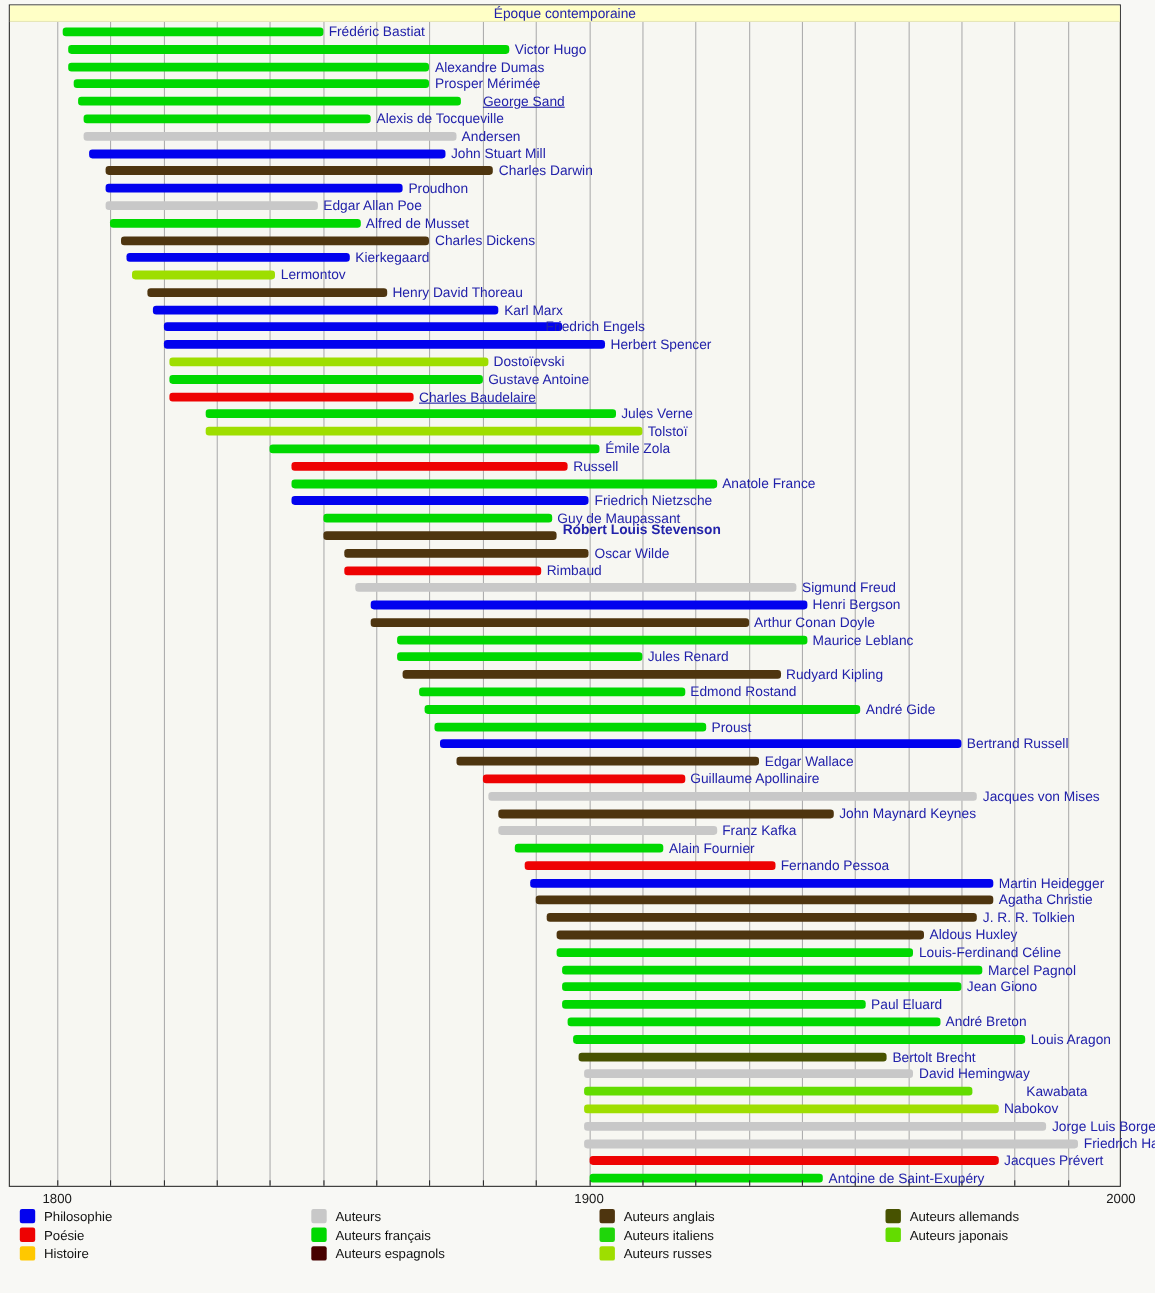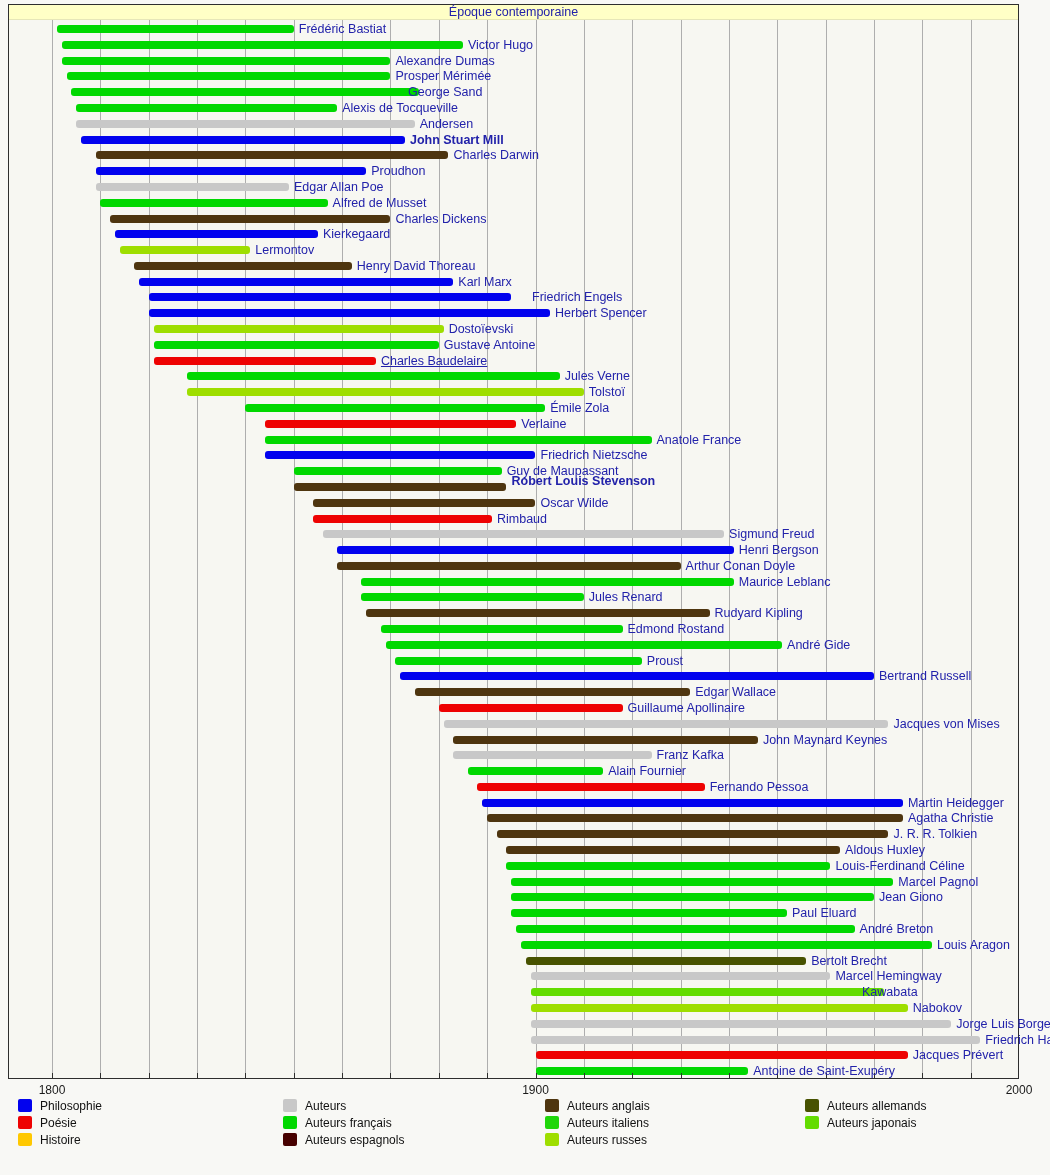--- a/index.html
+++ b/index.html
@@ -123,63 +123,63 @@
     </div>
 <div class="bar" style="left: 56.835px; top: 25.094px; width: 236.915px; background: rgb(0, 216, 0);"></div>
     <div class="bar-label" style="left: 298.75px; top: 22.094px;">Frédéric Bastiat</div>
     <div class="bar" style="left: 61.67px; top: 40.8821px; width: 401.305px; background: rgb(0, 216, 0);"></div>
     <div class="bar-label" style="left: 467.975px; top: 37.8821px; text-align: right;">Victor Hugo</div>
     <div class="bar" style="left: 61.67px; top: 56.6701px; width: 328.78px; background: rgb(0, 216, 0);"></div>
     <div class="bar-label" style="left: 395.45px; top: 53.6701px;">Alexandre Dumas</div>
     <div class="bar" style="left: 66.505px; top: 72.4582px; width: 323.945px; background: rgb(0, 216, 0);"></div>
     <div class="bar-label" style="left: 395.45px; top: 69.4582px;">Prosper Mérimée</div>
     <div class="bar" style="left: 71.34px; top: 88.2463px; width: 348.12px; background: rgb(0, 216, 0);"></div>
-    <div class="bar-label" style="left: 408px; top: 85.2463px;">George Sand</div>
+    <div class="bar-label" style="left: 439px; top: 85.2463px; text-decoration: underline;">George Sand</div>
     <div class="bar" style="left: 76.175px; top: 104.034px; width: 261.09px; background: rgb(0, 216, 0);"></div>
     <div class="bar-label" style="left: 342.265px; top: 101.034px;">Alexis de Tocqueville</div>
     <div class="bar" style="left: 76.175px; top: 119.822px; width: 338.45px; background: rgb(200, 200, 200);"></div>
     <div class="bar-label" style="left: 419.625px; top: 116.822px;">Andersen</div>
     <div class="bar" style="left: 81.01px; top: 135.61px; width: 323.945px; background: rgb(2, 2, 238);"></div>
-    <div class="bar-label" style="left: 409.955px; top: 132.61px; font-weight: bold;">John Stuart Mill</div>
+    <div class="bar-label" style="left: 409.955px; top: 132.61px;">John Stuart Mill</div>
     <div class="bar" style="left: 95.515px; top: 151.399px; width: 352.955px; background: rgb(78, 53, 15);"></div>
     <div class="bar-label" style="left: 453.47px; top: 148.399px;">Charles Darwin</div>
     <div class="bar" style="left: 95.515px; top: 167.187px; width: 270.76px; background: rgb(2, 2, 238);"></div>
     <div class="bar-label" style="left: 371.275px; top: 164.187px;">Proudhon</div>
     <div class="bar" style="left: 95.515px; top: 182.975px; width: 193.4px; background: rgb(200, 200, 200);"></div>
     <div class="bar-label" style="left: 293.915px; top: 179.975px;">Edgar Allan Poe</div>
     <div class="bar" style="left: 100.35px; top: 198.763px; width: 227.245px; background: rgb(0, 216, 0);"></div>
     <div class="bar-label" style="left: 332.595px; top: 195.763px;">Alfred de Musset</div>
     <div class="bar" style="left: 110.02px; top: 214.551px; width: 280.43px; background: rgb(78, 53, 15);"></div>
     <div class="bar-label" style="left: 395.45px; top: 211.551px;">Charles Dickens</div>
     <div class="bar" style="left: 114.855px; top: 230.339px; width: 203.07px; background: rgb(2, 2, 238);"></div>
     <div class="bar-label" style="left: 322.925px; top: 227.339px;">Kierkegaard</div>
     <div class="bar" style="left: 119.69px; top: 246.127px; width: 130.545px; background: rgb(158, 222, 0);"></div>
     <div class="bar-label" style="left: 255.235px; top: 243.127px;">Lermontov</div>
     <div class="bar" style="left: 134.195px; top: 261.915px; width: 217.575px; background: rgb(78, 53, 15);"></div>
     <div class="bar-label" style="left: 356.77px; top: 258.915px;">Henry David Thoreau</div>
     <div class="bar" style="left: 139.03px; top: 277.703px; width: 314.275px; background: rgb(2, 2, 238);"></div>
     <div class="bar-label" style="left: 458.305px; top: 274.703px;">Karl Marx</div>
     <div class="bar" style="left: 148.7px; top: 293.491px; width: 362.625px; background: rgb(2, 2, 238);"></div>
-    <div class="bar-label" style="left: 532px; top: 290.491px;">Friedrich Engels</div>
+    <div class="bar-label" style="left: 496px; top: 290.491px;">Friedrich Engels</div>
     <div class="bar" style="left: 148.7px; top: 309.279px; width: 401.305px; background: rgb(2, 2, 238);"></div>
     <div class="bar-label" style="left: 555.005px; top: 306.279px;">Herbert Spencer</div>
     <div class="bar" style="left: 153.535px; top: 325.067px; width: 290.1px; background: rgb(158, 222, 0);"></div>
     <div class="bar-label" style="left: 448.635px; top: 322.067px;">Dostoïevski</div>
     <div class="bar" style="left: 153.535px; top: 340.855px; width: 285.265px; background: rgb(0, 216, 0);"></div>
     <div class="bar-label" style="left: 443.8px; top: 337.855px;">Gustave Antoine</div>
     <div class="bar" style="left: 153.535px; top: 356.643px; width: 222.41px; background: rgb(238, 2, 2);"></div>
     <div class="bar-label" style="left: 380.945px; top: 353.643px; text-decoration: underline;">Charles Baudelaire</div>
     <div class="bar" style="left: 187.38px; top: 372.431px; width: 372.295px; background: rgb(0, 216, 0);"></div>
     <div class="bar-label" style="left: 564.675px; top: 369.431px;">Jules Verne</div>
     <div class="bar" style="left: 187.38px; top: 388.219px; width: 396.47px; background: rgb(158, 222, 0);"></div>
     <div class="bar-label" style="left: 588.85px; top: 385.219px;">Tolstoï</div>
     <div class="bar" style="left: 245.4px; top: 404.007px; width: 299.77px; background: rgb(0, 216, 0);"></div>
     <div class="bar-label" style="left: 550.17px; top: 401.007px;">Émile Zola</div>
     <div class="bar" style="left: 264.74px; top: 419.796px; width: 251.42px; background: rgb(238, 2, 2);"></div>
-    <div class="bar-label" style="left: 521.16px; top: 416.796px;">Verlaine</div>
+    <div class="bar-label" style="left: 521.16px; top: 416.796px;">Russell</div>
     <div class="bar" style="left: 264.74px; top: 435.584px; width: 386.8px; background: rgb(0, 216, 0);"></div>
     <div class="bar-label" style="left: 656.54px; top: 432.584px;">Anatole France</div>
     <div class="bar" style="left: 264.74px; top: 451.372px; width: 270.76px; background: rgb(2, 2, 238);"></div>
     <div class="bar-label" style="left: 540.5px; top: 448.372px;">Friedrich Nietzsche</div>
     <div class="bar" style="left: 293.75px; top: 467.16px; width: 207.905px; background: rgb(0, 216, 0);"></div>
     <div class="bar-label" style="left: 506.655px; top: 464.16px;">Guy de Maupassant</div>
     <div class="bar" style="left: 293.75px; top: 482.948px; width: 212.74px; background: rgb(78, 53, 15);"></div>
     <div class="bar-label" style="left: 511.49px; top: 474px; font-weight: bold;">Robert Louis Stevenson</div>
     <div class="bar" style="left: 313.09px; top: 498.736px; width: 222.41px; background: rgb(78, 53, 15);"></div>
     <div class="bar-label" style="left: 540.5px; top: 495.736px;">Oscar Wilde</div>
@@ -235,23 +235,23 @@
     <div class="bar-label" style="left: 878.95px; top: 890.437px;">Jean Giono</div>
     <div class="bar" style="left: 511.325px; top: 909.225px; width: 275.595px; background: rgb(0, 216, 0);"></div>
     <div class="bar-label" style="left: 791.92px; top: 906.225px;">Paul Eluard</div>
     <div class="bar" style="left: 516.16px; top: 925.013px; width: 338.45px; background: rgb(0, 216, 0);"></div>
     <div class="bar-label" style="left: 859.61px; top: 922.013px;">André Breton</div>
     <div class="bar" style="left: 520.995px; top: 940.801px; width: 410.975px; background: rgb(0, 216, 0);"></div>
     <div class="bar-label" style="left: 936.97px; top: 937.801px;">Louis Aragon</div>
     <div class="bar" style="left: 525.83px; top: 956.59px; width: 280.43px; background: rgb(71, 82, 0);"></div>
     <div class="bar-label" style="left: 811.26px; top: 953.59px;">Bertolt Brecht</div>
     <div class="bar" style="left: 530.665px; top: 972.378px; width: 299.77px; background: rgb(200, 200, 200);"></div>
-    <div class="bar-label" style="left: 835.435px; top: 969.378px;">Marcel Hemingway</div>
+    <div class="bar-label" style="left: 835.435px; top: 969.378px;">David Hemingway</div>
     <div class="bar" style="left: 530.665px; top: 988.166px; width: 352.955px; background: rgb(99, 220, 0);"></div>
-    <div class="bar-label" style="left: 862px; top: 985.166px;">Kawabata</div>
+    <div class="bar-label" style="left: 933px; top: 985.166px;">Kawabata</div>
     <div class="bar" style="left: 530.665px; top: 1003.95px; width: 377.13px; background: rgb(158, 222, 0);"></div>
     <div class="bar-label" style="left: 912.795px; top: 1000.95px;">Nabokov</div>
     <div class="bar" style="left: 530.665px; top: 1019.74px; width: 420.645px; background: rgb(200, 200, 200);"></div>
     <div class="bar-label" style="left: 956.31px; top: 1016.74px;">Jorge Luis Borges</div>
     <div class="bar" style="left: 530.665px; top: 1035.53px; width: 449.655px; background: rgb(200, 200, 200);"></div>
     <div class="bar-label" style="left: 985.32px; top: 1032.53px;">Friedrich Hayek</div>
     <div class="bar" style="left: 535.5px; top: 1051.32px; width: 372.295px; background: rgb(238, 2, 2);"></div>
     <div class="bar-label" style="left: 912.795px; top: 1048.32px;">Jacques Prévert</div>
     <div class="bar" style="left: 535.5px; top: 1067.11px; width: 212.74px; background: rgb(0, 216, 0);"></div>
     <div class="bar-label" style="left: 753.24px; top: 1064.11px;">Antoine de Saint-Exupéry</div>

